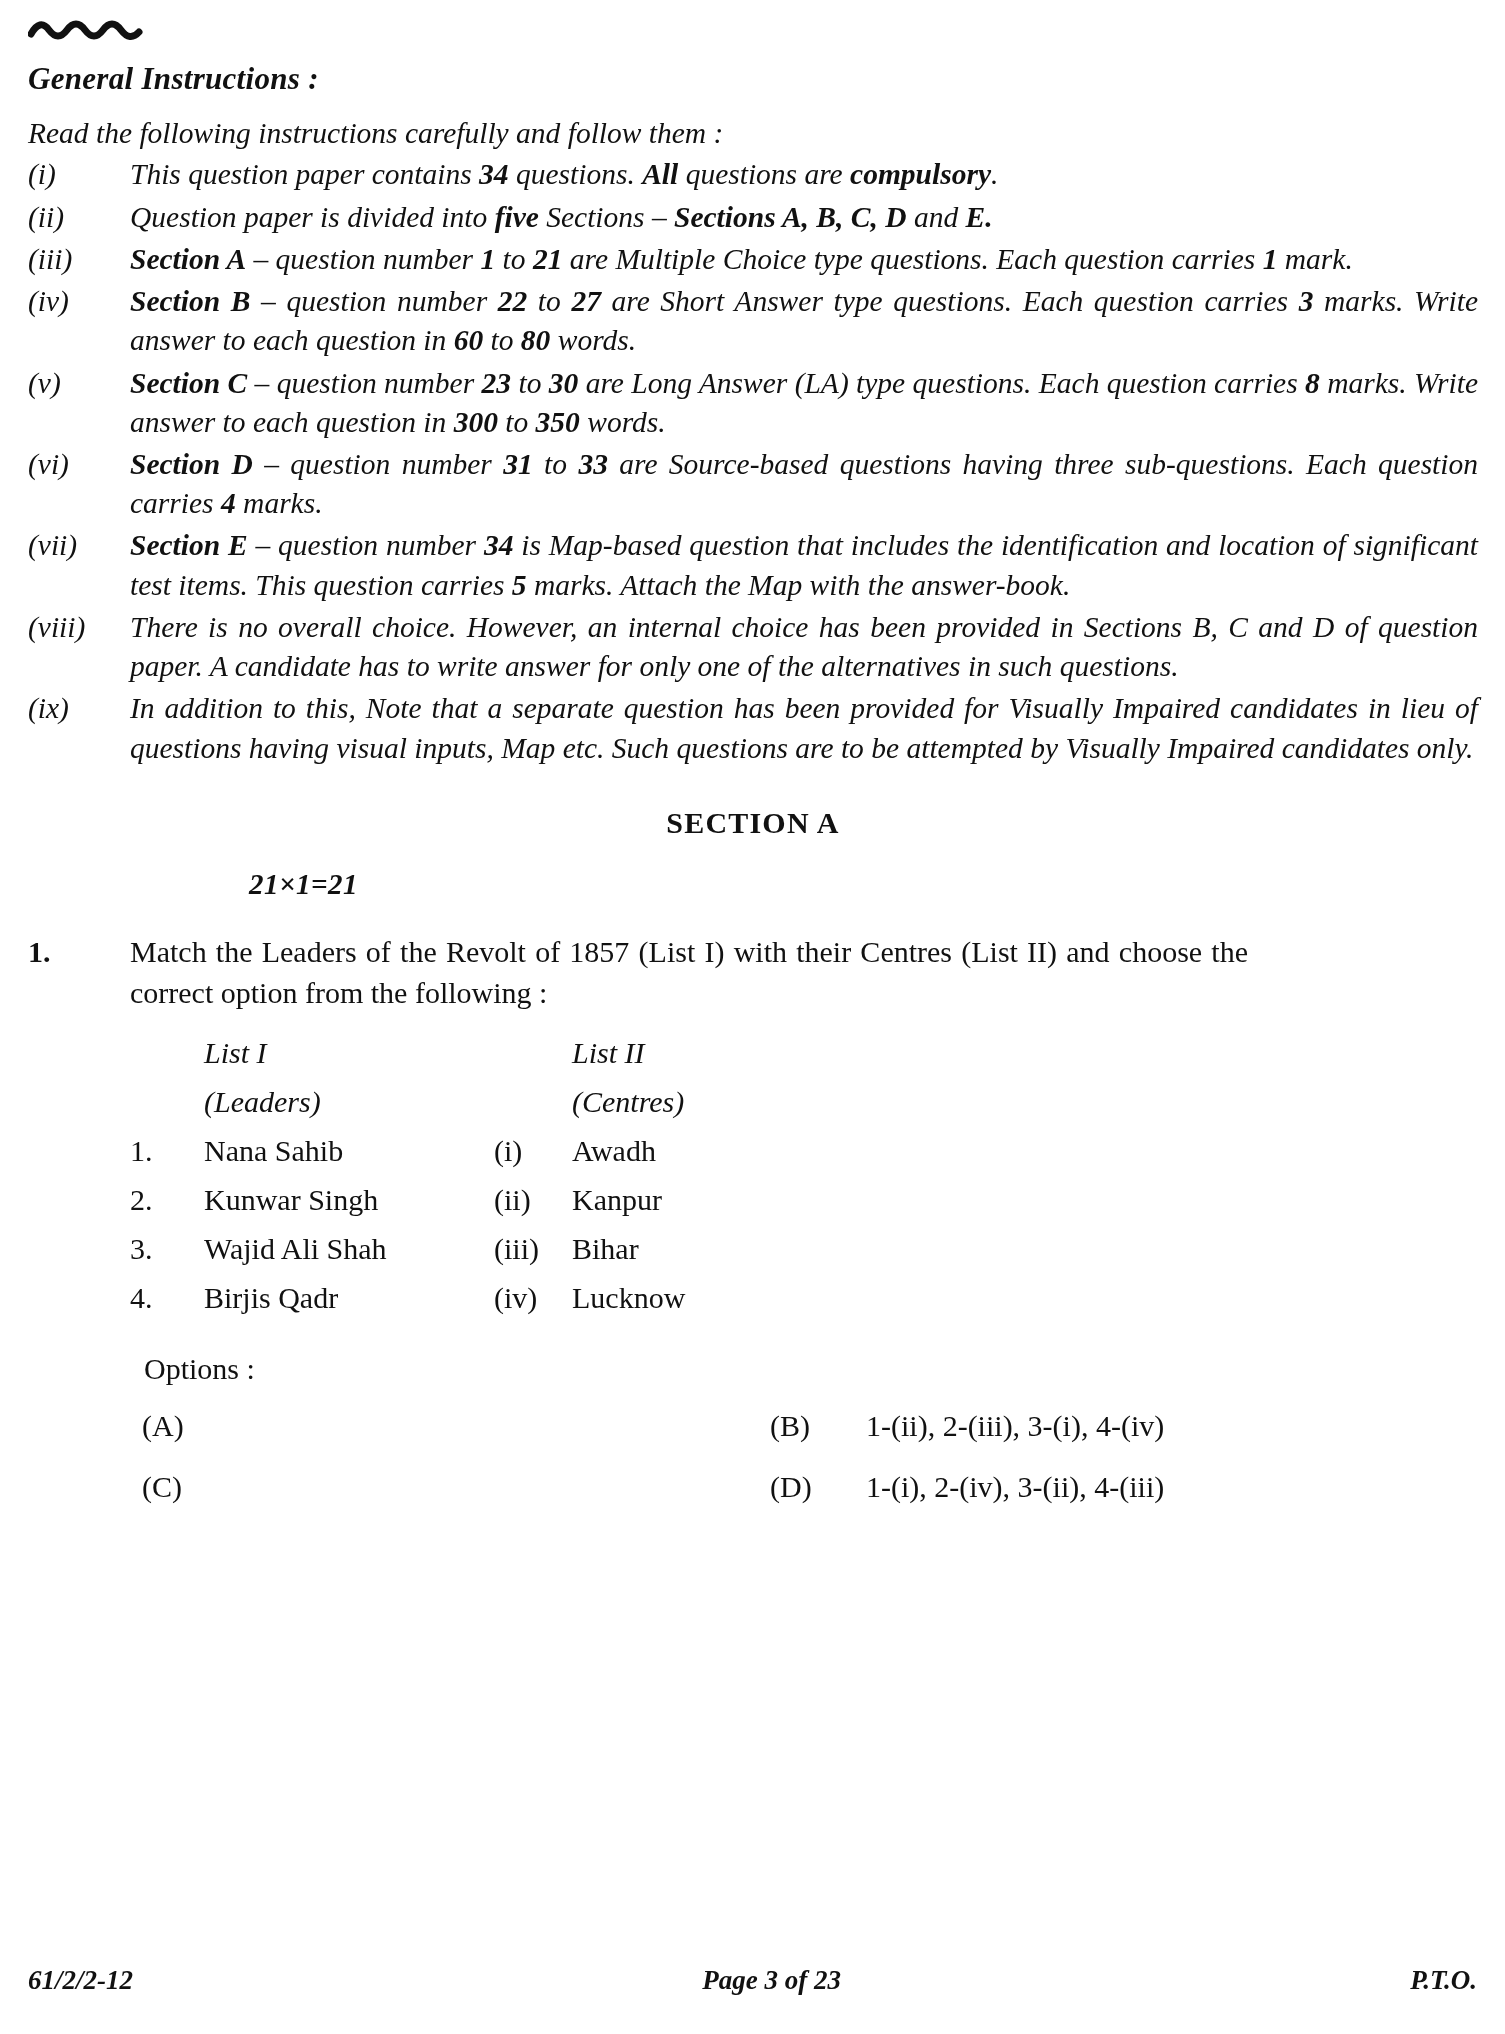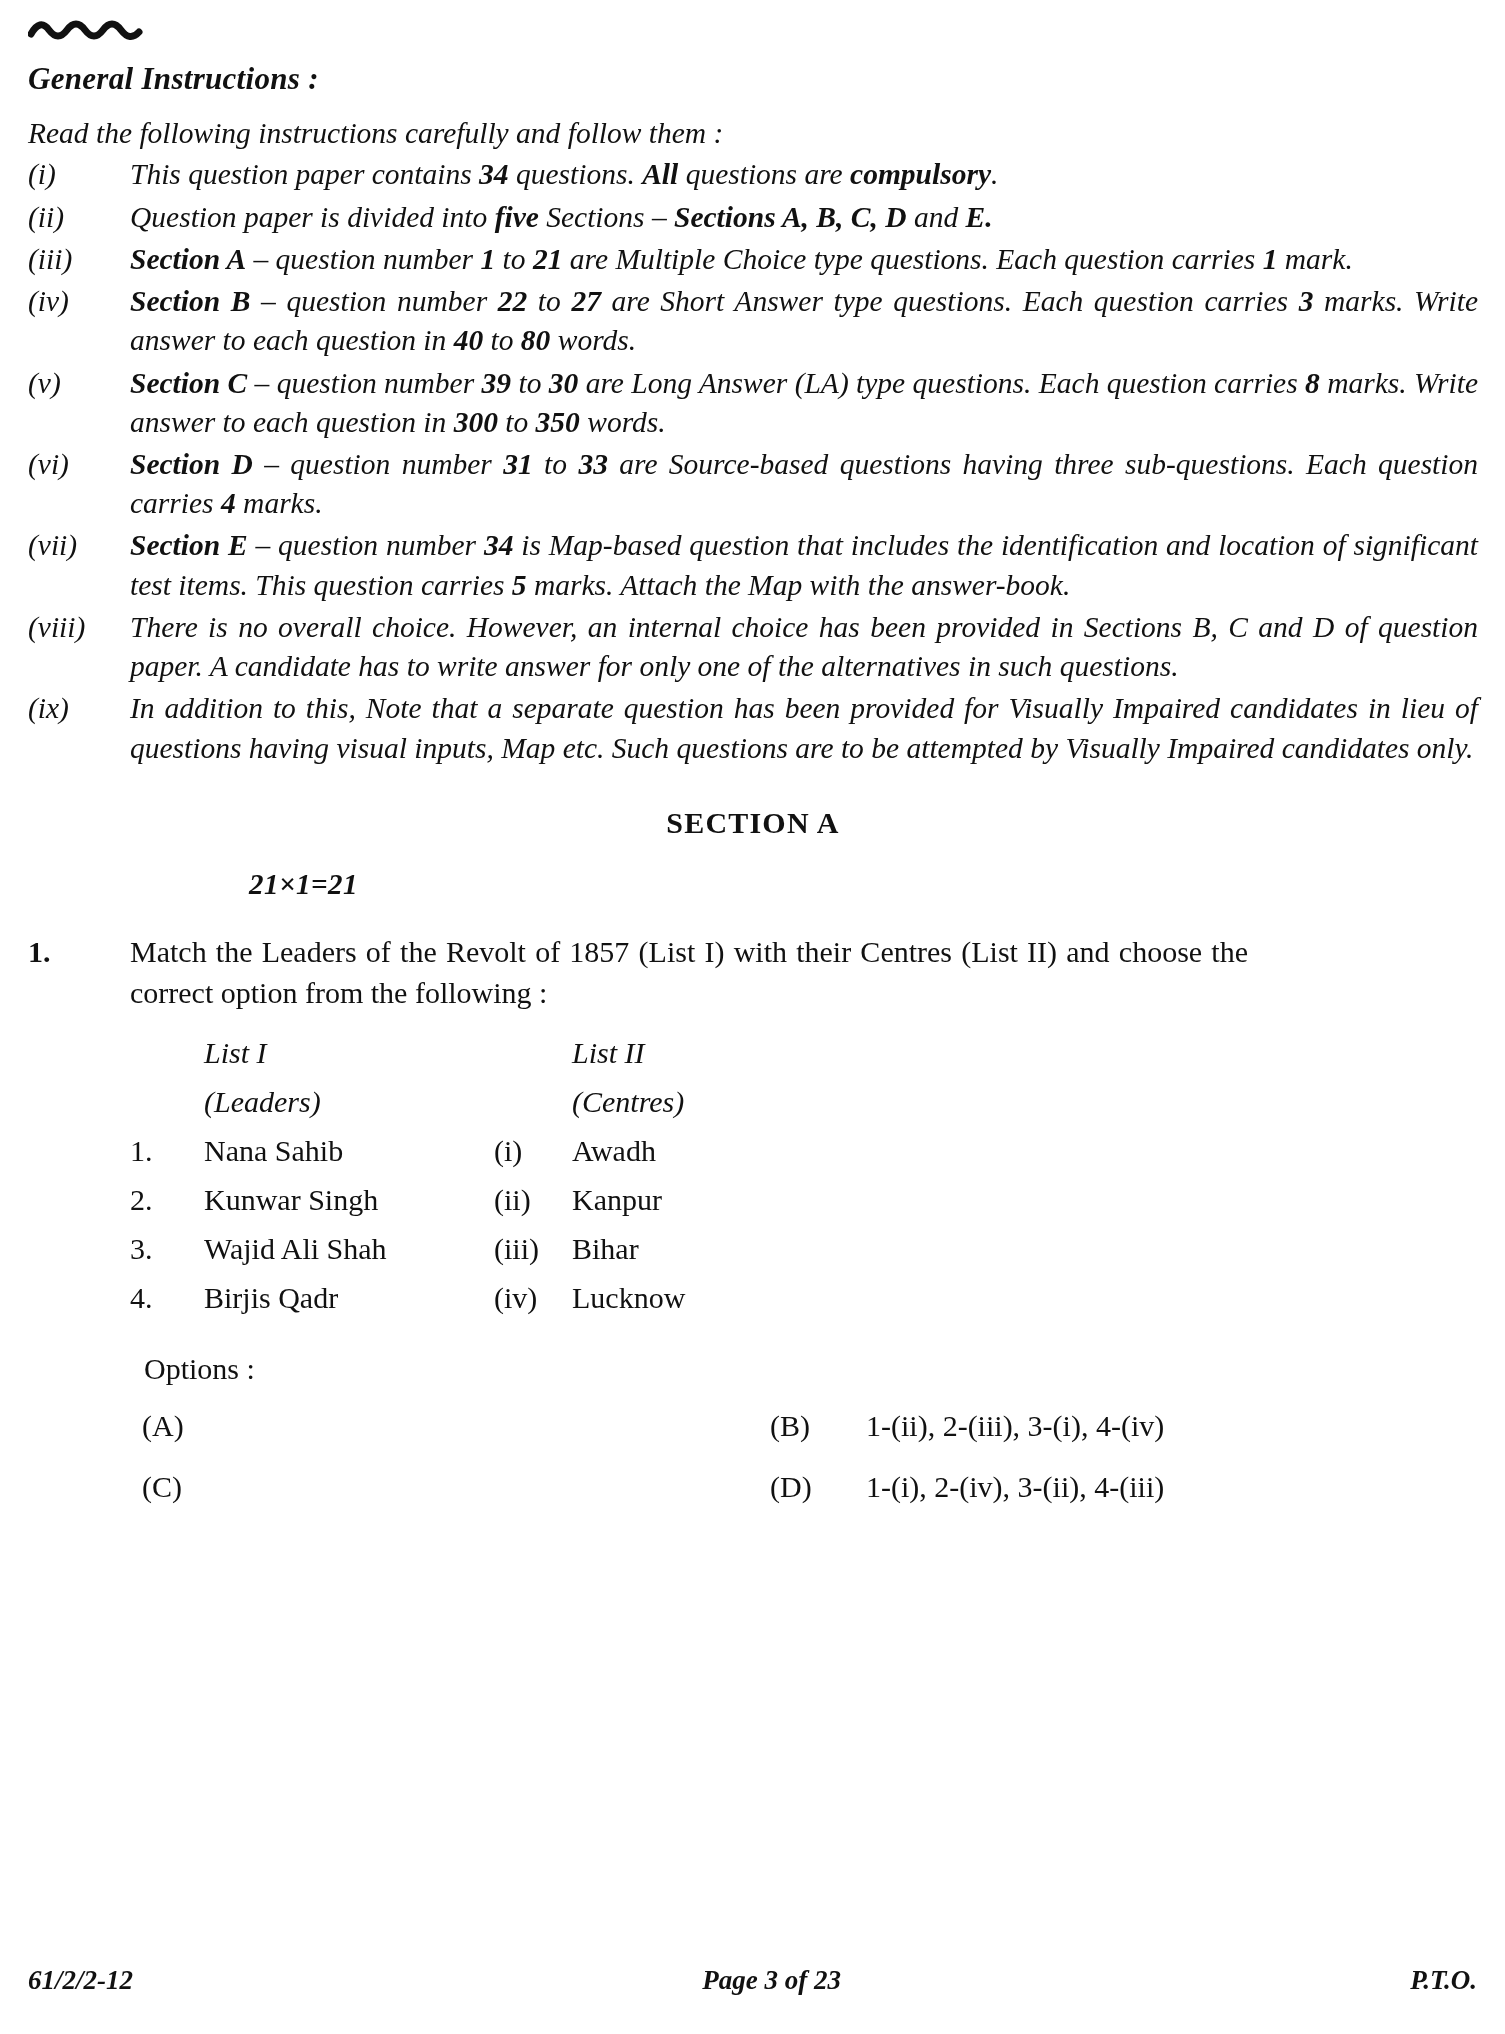--- a/index.html
+++ b/index.html
@@ -213,25 +213,25 @@
         <div class="ins">
           <div class="num">(ii)</div>
           <div class="txt">Question paper is divided into <b>five</b> Sections – <b>Sections A, B, C, D</b> and <b>E.</b></div>
         </div>
         <div class="ins">
           <div class="num">(iii)</div>
           <div class="txt"><b>Section A</b> – question number <b>1</b> to <b>21</b> are Multiple Choice type questions. Each question carries <b>1</b> mark.</div>
         </div>
         <div class="ins">
           <div class="num">(iv)</div>
-          <div class="txt"><b>Section B</b> – question number <b>22</b> to <b>27</b> are Short Answer type questions. Each question carries <b>3</b> marks. Write answer to each question in <b>40</b> to <b>80</b> words.</div>
+          <div class="txt"><b>Section B</b> – question number <b>22</b> to <b>27</b> are Short Answer type questions. Each question carries <b>3</b> marks. Write answer to each question in <b>60</b> to <b>80</b> words.</div>
         </div>
         <div class="ins">
           <div class="num">(v)</div>
-          <div class="txt"><b>Section C</b> – question number <b>39</b> to <b>30</b> are Long Answer (LA) type questions. Each question carries <b>8</b> marks. Write answer to each question in <b>300</b> to <b>350</b> words.</div>
+          <div class="txt"><b>Section C</b> – question number <b>23</b> to <b>30</b> are Long Answer (LA) type questions. Each question carries <b>8</b> marks. Write answer to each question in <b>300</b> to <b>350</b> words.</div>
         </div>
         <div class="ins">
           <div class="num">(vi)</div>
           <div class="txt"><b>Section D</b> – question number <b>31</b> to <b>33</b> are Source-based questions having three sub-questions. Each question carries <b>4</b> marks.</div>
         </div>
         <div class="ins">
           <div class="num">(vii)</div>
           <div class="txt"><b>Section E</b> – question number <b>34</b> is Map-based question that includes the identification and location of significant test items. This question carries <b>5</b> marks. Attach the Map with the answer-book.</div>
         </div>
         <div class="ins">

